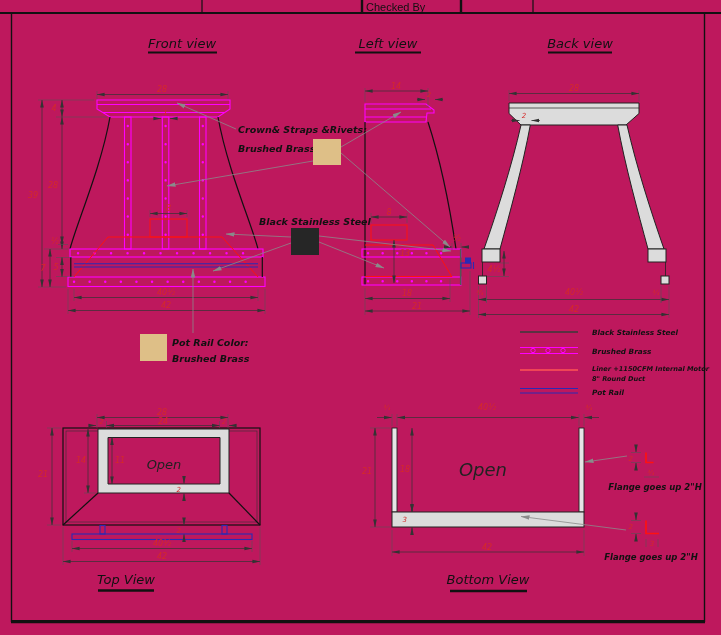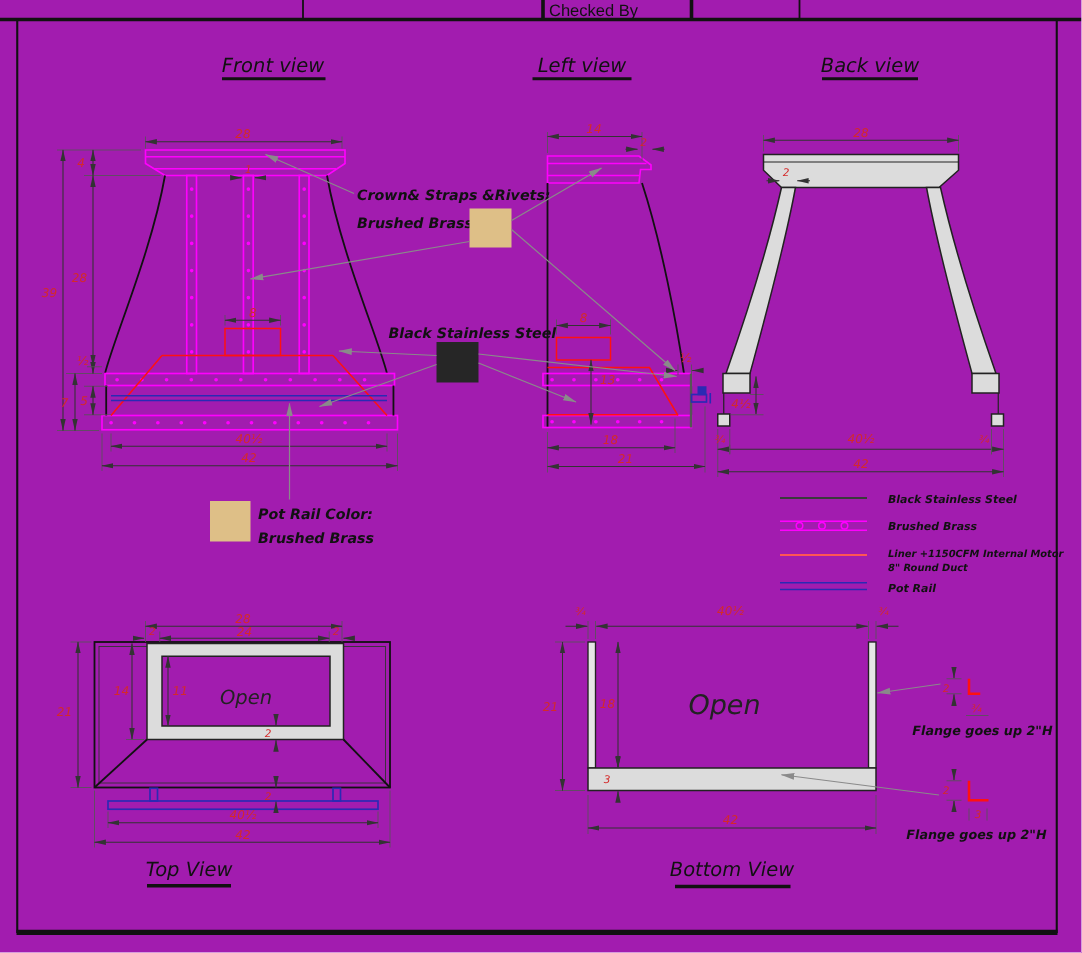--- a/index.html
+++ b/index.html
@@ -1,16 +1,16 @@
 <!DOCTYPE html>
 <html><head>
 <meta charset="utf-8">
 <style>
   html,body{margin:0;padding:0;background:#ffffff;}
-  .sheet{position:relative;width:721px;height:635px;background:#a21caf;overflow:hidden;}
+  .sheet{position:relative;width:721px;height:635px;background:#be185d;overflow:hidden;}
   svg{font-family:"DejaVu Sans",sans-serif;}
   svg text{font-style:italic;}
   .tb{font-size:11px;fill:#111;font-style:normal;font-family:"Liberation Sans",sans-serif;}
   .dim{font-size:8px;fill:#d42a2a;}
   .dimS{font-size:7px;}
   .lbl{font-size:9.5px;fill:#111;font-weight:600;}
   .lbl2{font-size:8.5px;fill:#111;font-weight:600;}
   .leg{font-size:7.3px;fill:#111;font-weight:600;}
   .legS{font-size:6.6px;fill:#111;font-weight:600;}
   .vtitle{font-size:13px;fill:#111;font-weight:500;}

